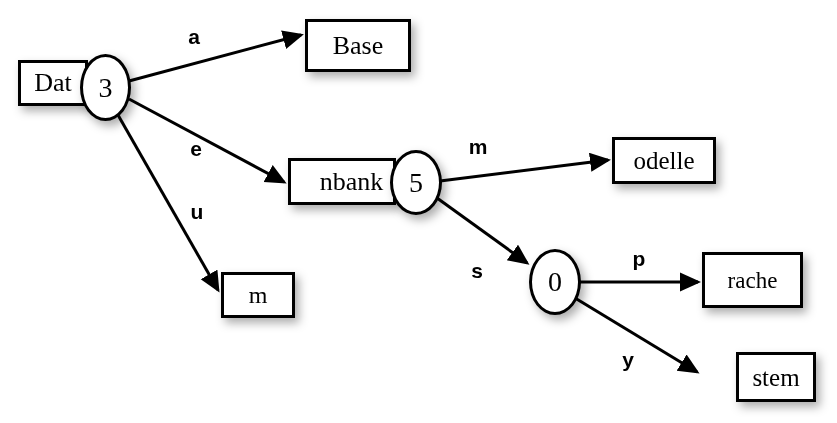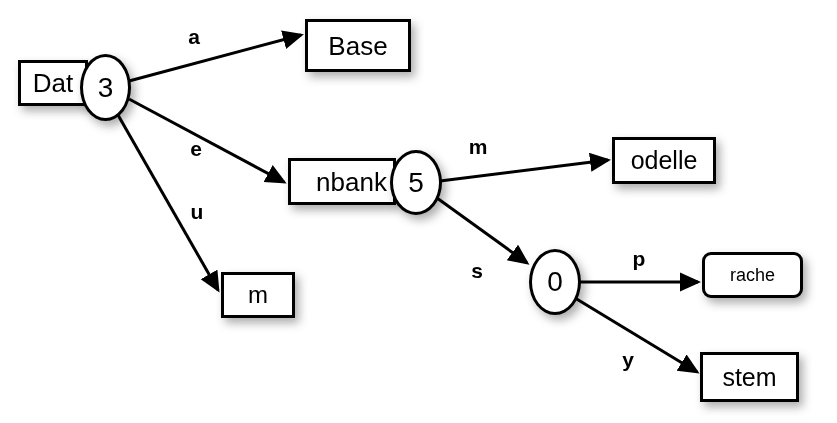--- a/index.html
+++ b/index.html
@@ -26,21 +26,21 @@
   }
   .node {
     position: absolute;
     box-sizing: border-box;
     display: flex;
     align-items: center;
     justify-content: center;
     background: #ffffff;
     border: 3px solid #000000;
     color: #000000;
-    font-family: Liberation Sans, sans-serif;
+    font-family: Liberation Serif, serif;
     font-weight: 400;
     line-height: 1;
     white-space: nowrap;
     filter: drop-shadow(4px 5px 5px rgba(0,0,0,0.32));
   }
   .node-rect {
     border-radius: 0;
   }
   .node-ellipse {
     border-radius: 50% / 50%;
@@ -79,22 +79,22 @@
 
   <div id="nodes-group">
       <div class="node node-rect" style="left: 18px; top: 60px; width: 70px; height: 46px; font-size: 26px; z-index: 2;">Dat</div>
       <div class="node node-ellipse" style="left: 80px; top: 54px; width: 51px; height: 67px; font-size: 28px; z-index: 3;">3</div>
       <div class="node node-rect" style="left: 305px; top: 19px; width: 106px; height: 53px; font-size: 26px; z-index: 2;">Base</div>
       <div class="node node-rect" style="left: 288px; top: 158px; width: 108px; height: 47px; font-size: 26px; z-index: 2; padding-left: 19px;">nbank</div>
       <div class="node node-ellipse" style="left: 390px; top: 150px; width: 52px; height: 65px; font-size: 28px; z-index: 3;">5</div>
       <div class="node node-rect" style="left: 221px; top: 272px; width: 74px; height: 46px; font-size: 24px; z-index: 2;">m</div>
       <div class="node node-rect" style="left: 612px; top: 137px; width: 104px; height: 47px; font-size: 25px; z-index: 2;">odelle</div>
       <div class="node node-ellipse" style="left: 529px; top: 249px; width: 52px; height: 66px; font-size: 28px; z-index: 3;">0</div>
-      <div class="node node-rect" style="left: 702px; top: 252px; width: 101px; height: 46px; font-size: 18px; z-index: 2; border-radius: 9px;">rache</div>
-      <div class="node node-rect" style="left: 700px; top: 352px; width: 99px; height: 50px; font-size: 25px; z-index: 2;">stem</div>
+      <div class="node node-rect" style="left: 702px; top: 252px; width: 101px; height: 56px; font-size: 23px; z-index: 2;">rache</div>
+      <div class="node node-rect" style="left: 736px; top: 352px; width: 80px; height: 50px; font-size: 25px; z-index: 2;">stem</div>
     </div>
   <div id="labels-group">
       <div class="edge-label" style="left: 194px; top: 36px; font-size: 21px;">a</div>
       <div class="edge-label" style="left: 196px; top: 148px; font-size: 21px;">e</div>
       <div class="edge-label" style="left: 197px; top: 211px; font-size: 21px;">u</div>
       <div class="edge-label" style="left: 478px; top: 146px; font-size: 21px;">m</div>
       <div class="edge-label" style="left: 477px; top: 270px; font-size: 21px;">s</div>
       <div class="edge-label" style="left: 639px; top: 258px; font-size: 21px;">p</div>
       <div class="edge-label" style="left: 628px; top: 359px; font-size: 21px;">y</div>
     </div>

